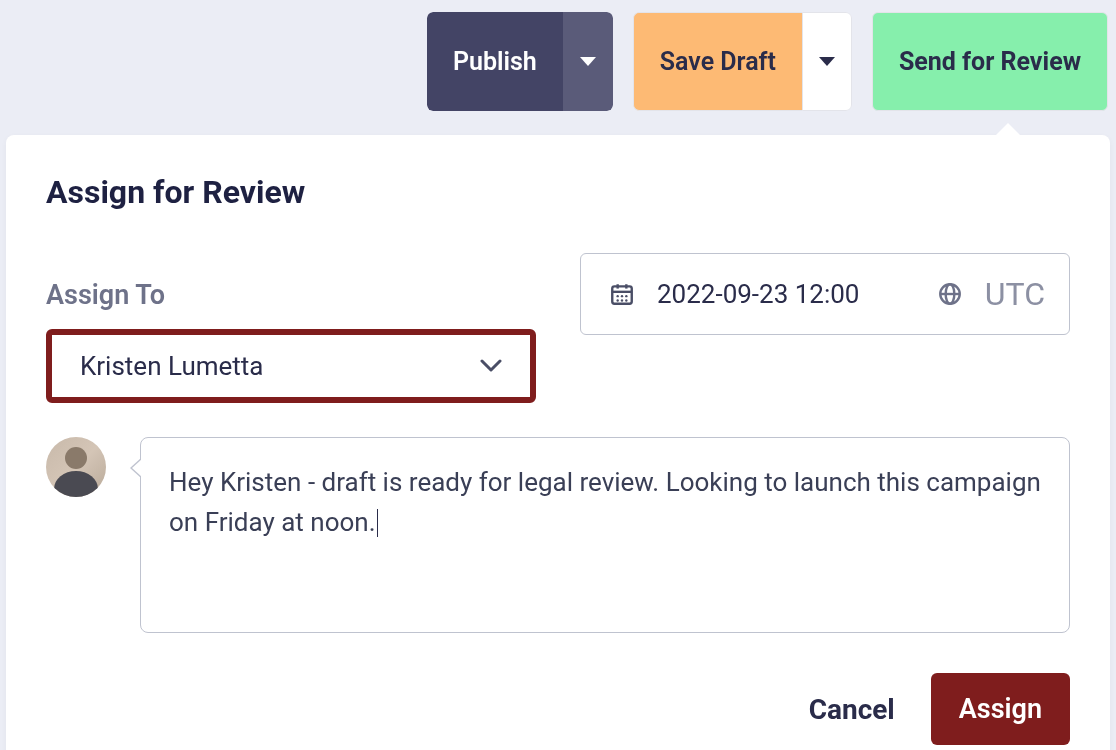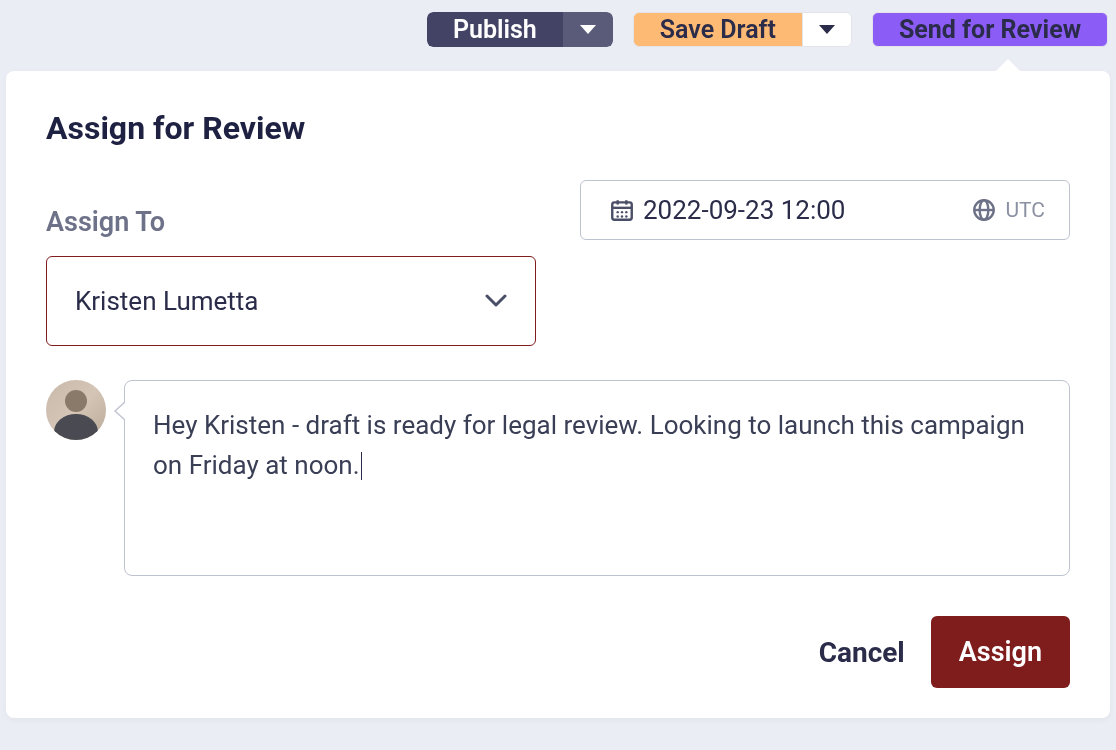--- a/index.html
+++ b/index.html
@@ -21,21 +21,21 @@
       padding: 12px 8px 0 0;
     }
     .btn-group {
       display: flex;
       border-radius: 6px;
       overflow: hidden;
     }
     .btn {
       font-size: 25px;
       font-weight: 600;
-      padding: 2px 26px;
+      padding: 34px 26px;
       border: none;
       cursor: pointer;
       display: flex;
       align-items: center;
       justify-content: center;
       font-family: inherit;
     }
     .btn-publish {
       background: #434465;
       color: #ffffff;
@@ -57,21 +57,21 @@
     }
     .btn-save-dropdown {
       background: #ffffff;
       color: #2a2c4a;
       width: 50px;
       padding: 0;
       border: 1px solid #e3e4ea;
       border-radius: 0 6px 6px 0;
     }
     .btn-send {
-      background: #8b5cf6;
+      background: #86efac;
       color: #2a2c4a;
       border: 1px solid #e3e4ea;
       border-radius: 6px;
       font-weight: 700;
     }
     .dropdown-arrow {
       width: 0;
       height: 0;
       border-left: 8px solid transparent;
       border-right: 8px solid transparent;
@@ -93,79 +93,79 @@
       width: 0;
       height: 0;
       border-left: 14px solid transparent;
       border-right: 14px solid transparent;
       border-bottom: 14px solid #ffffff;
     }
     .panel-title {
       font-size: 32px;
       font-weight: 700;
       color: #1e2142;
-      margin-bottom: 33px;
+      margin-bottom: 42px;
     }
     .form-row {
       display: flex;
       gap: 44px;
       margin-bottom: 34px;
     }
     .form-group {
       flex: 1;
     }
     .form-label {
       font-size: 27px;
       font-weight: 600;
       color: #6e7289;
       margin-bottom: 18px;
       display: block;
       margin-top: 26px;
     }
     .select-wrap {
       position: relative;
-      border: 1px solid #7f1d1d;
-      border-radius: 6px;
-      height: 90px;
+      border: 6px solid #7f1d1d;
+      border-radius: 6px;
+      height: 74px;
       display: flex;
       align-items: center;
       padding: 0 28px;
       cursor: pointer;
     }
     .select-value {
       font-size: 26px;
       color: #2a2c4a;
       flex: 1;
     }
     .chevron-icon {
       width: 22px;
       height: 14px;
     }
     .date-wrap {
       border: 1px solid #bfc3cf;
       border-radius: 6px;
-      height: 60px;
+      height: 82px;
       display: flex;
       align-items: center;
       padding: 0 24px 0 28px;
-      gap: 8px;
+      gap: 22px;
       cursor: pointer;
     }
     .date-value {
       font-size: 26px;
       color: #2a2c4a;
       flex: 1;
     }
     .tz-label {
-      font-size: 21px;
+      font-size: 32px;
       color: #8c90a3;
     }
     .comment-row {
       display: flex;
-      gap: 18px;
+      gap: 34px;
       align-items: flex-start;
       margin-bottom: 40px;
     }
     .avatar {
       width: 60px;
       height: 60px;
       border-radius: 50%;
       background: linear-gradient(135deg, #c8b9aa 0%, #d4c5b6 50%, #b8a998 100%);
       flex-shrink: 0;
       position: relative;
@@ -231,21 +231,21 @@
       width: 1.5px;
       height: 28px;
       background: #2a2c4a;
       vertical-align: text-bottom;
       margin-left: 1px;
     }
     .panel-footer {
       display: flex;
       justify-content: flex-end;
       align-items: center;
-      gap: 26px;
+      gap: 36px;
     }
     .btn-cancel {
       background: transparent;
       border: none;
       font-size: 28px;
       font-weight: 700;
       color: #2a2c4a;
       cursor: pointer;
       font-family: inherit;
     }

